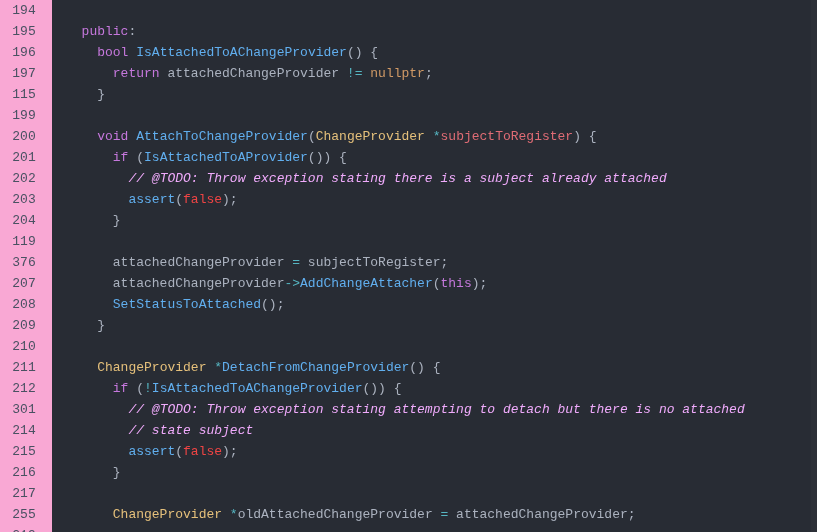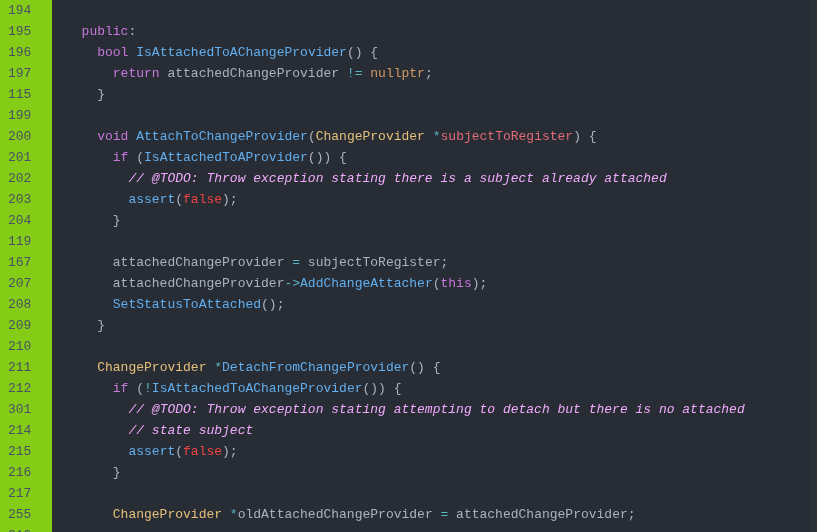--- a/index.html
+++ b/index.html
@@ -10,22 +10,22 @@
     line-height: 21px;
     overflow: hidden;
     width: 817px;
     height: 532px;
   }
   .editor {
     display: flex;
     height: 100%;
   }
   .gutter {
-    background: #84cc16;
-    text-align: left;
+    background: #f9a8d4;
+    text-align: center;
     padding-right: 12px;
     padding-left: 8px;
     color: #495162;
     user-select: none;
     min-width: 52px;
     border-right: 0px solid transparent;
     font-family: Liberation Mono, monospace;
   }
   .gutter .ln {
     height: 21px;
@@ -67,21 +67,21 @@
       <div class="ln">196</div>
       <div class="ln">197</div>
       <div class="ln">115</div>
       <div class="ln">199</div>
       <div class="ln">200</div>
       <div class="ln">201</div>
       <div class="ln">202</div>
       <div class="ln">203</div>
       <div class="ln">204</div>
       <div class="ln">119</div>
-      <div class="ln">167</div>
+      <div class="ln">376</div>
       <div class="ln">207</div>
       <div class="ln">208</div>
       <div class="ln">209</div>
       <div class="ln">210</div>
       <div class="ln">211</div>
       <div class="ln">212</div>
       <div class="ln">301</div>
       <div class="ln">214</div>
       <div class="ln">215</div>
       <div class="ln">216</div>

